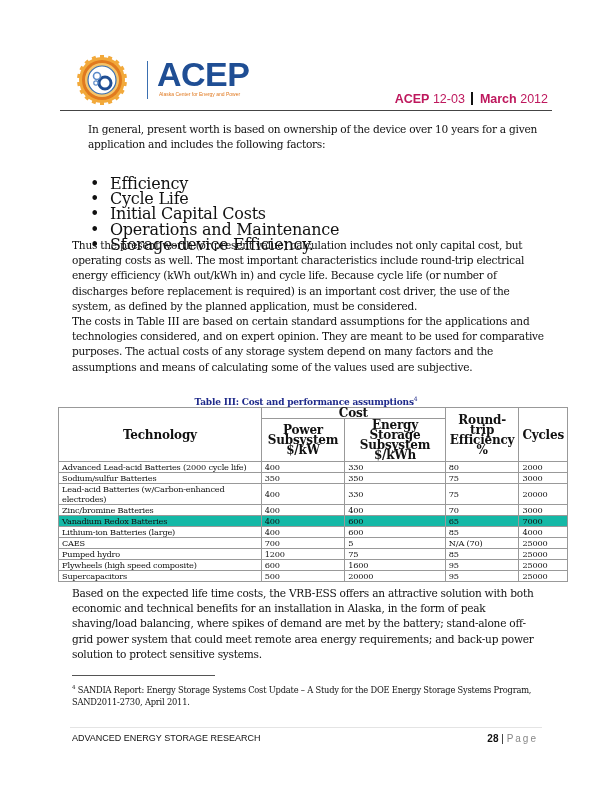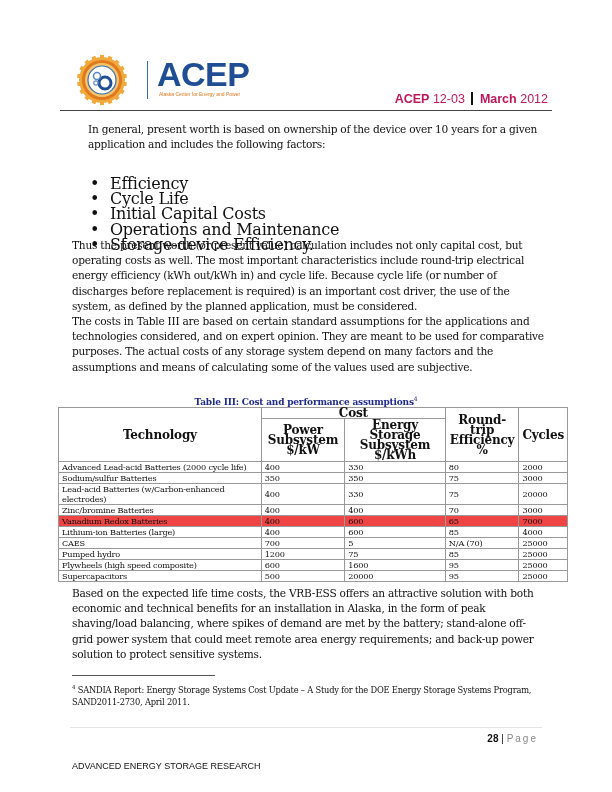--- a/index.html
+++ b/index.html
@@ -26,35 +26,35 @@
     .p3 { top: 314px; }
 
     .table-title { position: absolute; left: 0; width: 612px; top: 395px; text-align: center; font-size: 9px; font-weight: bold; color: #1f2a8a; letter-spacing: -0.2px; }
     .table-title sup { font-size: 6px; font-weight: normal; }
 
     table.data { position: absolute; left: 58px; top: 407px; width: 510px; border-collapse: collapse; font-size: 8.2px; font-family: "DejaVu Serif", serif; letter-spacing: -0.2px; }
     table.data th, table.data td { border: 1px solid #999; padding: 0 3px; }
     table.data th { font-weight: bold; text-align: center; line-height: 10px; font-size: 12px; }
     table.data td { height: 10.8px; line-height: 10px; }
     table.data td.num { text-align: left; margin-top: 37px; }
-    table.data tr.hl td { background: #ef4444; }
+    table.data tr.hl td { background: #14b8a6; }
     .col-tech { width: 232px; }
     .col-pow { width: 64px; }
     .col-ene { width: 102px; }
     .col-eff { width: 72px; }
     .col-cyc { width: 40px; }
 
     .p4 { top: 586px; }
 
     .fn-rule { position: absolute; left: 72px; top: 675px; width: 143px; height: 1px; background: #555; }
     .footnote { position: absolute; left: 72px; top: 681px; width: 472px; font-size: 8.3px; line-height: 12px; letter-spacing: -0.2px; }
     .footnote sup { font-size: 5.5px; }
 
     .footer-rule { position: absolute; left: 70px; top: 727px; width: 472px; height: 1px; background: #e4e4e4; }
-    .footer-left { position: absolute; left: 72px; top: 761px; font-family: "Liberation Sans", sans-serif; font-size: 9px; color: #111; }
+    .footer-left { position: absolute; left: 72px; top: 733px; font-family: "Liberation Sans", sans-serif; font-size: 9px; color: #111; }
     .footer-right { position: absolute; right: 74px; top: 733px; font-family: "Liberation Sans", sans-serif; font-size: 10px; color: #111; white-space: nowrap; }
     .footer-right .pg { color: #888; letter-spacing: 2px; }
   </style>
 </head>
 <body>
 
 <div class="logo">
   <svg class="logo-gear" viewBox="0 0 50 50">
     <g transform="translate(25,25)">
       <circle r="23" fill="#f2a93b"></circle>

